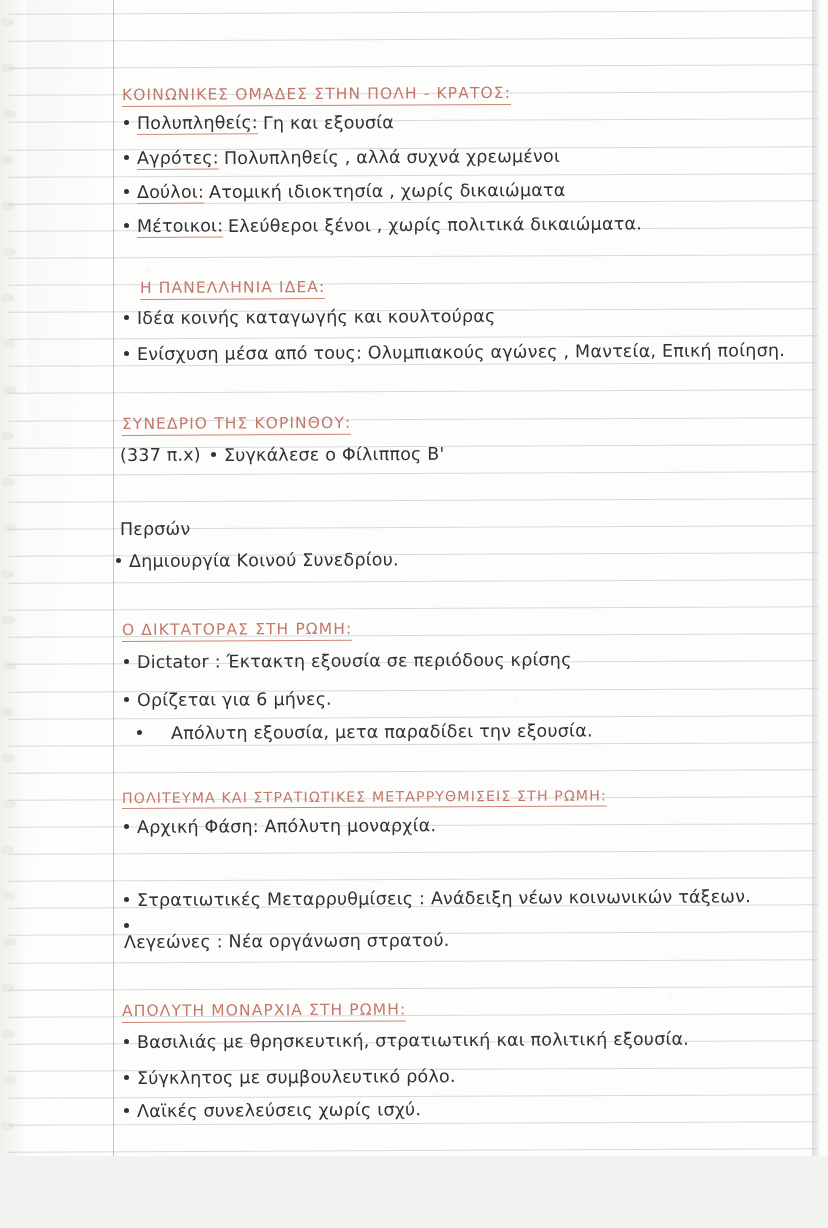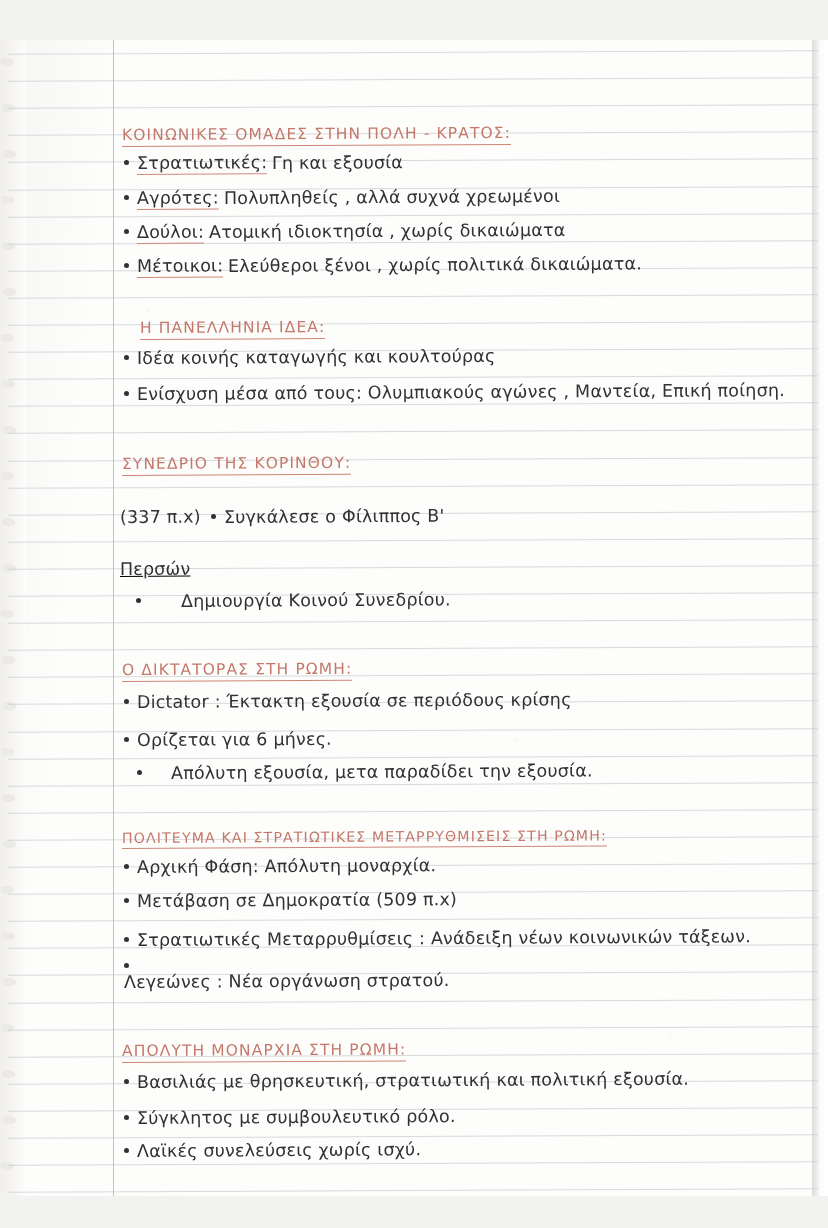--- a/index.html
+++ b/index.html
@@ -7,21 +7,20 @@
     padding: 0;
     background: #f2f2f0;
   }
   #page {
     position: relative;
     width: 828px;
     height: 1156px;
     overflow: hidden;
     background: #ffffff;
     font-family: "DejaVu Sans", sans-serif;
-    margin-top: 40px;
   }
 
   
   .paper-sheet {
     position: absolute;
     left: 0; top: 0;
     width: 818px;
     height: 1228px;
     background:
       linear-gradient(95deg, rgba(245,244,242,0.85) 0px, rgba(255,255,255,0) 120px),
@@ -221,21 +220,21 @@
       <div class="rule-line" style="top: 1204.4px; transform: rotate(-0.25deg);"></div>
     </div>
   <div class="margin-line"></div>
 
   <div class="ink-layer" id="ink-layer">
       <div class="line-row" style="top: 86px; left: 122px;">
         <span class="heading" style="font-size: 15.5px;">ΚΟΙΝΩΝΙΚΕΣ ΟΜΑΔΕΣ ΣΤΗΝ ΠΟΛΗ - ΚΡΑΤΟΣ:</span>
       </div>
       <div class="line-row" style="top: 113px; left: 124px;">
         <span class="bullet-dot"></span>
-        <span class="handwriting term">Στρατιωτικές:</span>
+        <span class="handwriting term">Πολυπληθείς:</span>
         <span class="handwriting rest">Γη και εξουσία</span>
       </div>
       <div class="line-row" style="top: 148px; left: 124px;">
         <span class="bullet-dot"></span>
         <span class="handwriting term">Αγρότες:</span>
         <span class="handwriting rest">Πολυπληθείς , αλλά συχνά χρεωμένοι</span>
       </div>
       <div class="line-row" style="top: 182px; left: 124px;">
         <span class="bullet-dot"></span>
         <span class="handwriting term">Δούλοι:</span>
@@ -253,29 +252,29 @@
         <span class="bullet-dot"></span>
         <span class="handwriting rest">Ιδέα κοινής καταγωγής και κουλτούρας</span>
       </div>
       <div class="line-row" style="top: 344px; left: 124px;">
         <span class="bullet-dot"></span>
         <span class="handwriting rest">Ενίσχυση μέσα από τους: Ολυμπιακούς αγώνες , Μαντεία, Επική ποίηση.</span>
       </div>
       <div class="line-row" style="top: 415px; left: 122px;">
         <span class="heading" style="font-size: 15.5px;">ΣΥΝΕΔΡΙΟ ΤΗΣ ΚΟΡΙΝΘΟΥ:</span>
       </div>
-      <div class="line-row" style="top: 467px; left: 120px;">
+      <div class="line-row" style="top: 445px; left: 120px;">
         <span class="handwriting">(337 π.x)</span>
         <span class="bullet-dot" style="margin-left: 10px;"></span>
         <span class="handwriting">Συγκάλεσε ο Φίλιππος Β'</span>
       </div>
-      <div class="line-row" style="top: 519px; left: 120px; text-decoration: underline;">
+      <div class="line-row" style="top: 519px; left: 120px;">
         <span class="handwriting cont">Περσών</span>
       </div>
-      <div class="line-row" style="top: 551px; left: 136px; gap: 32px;">
+      <div class="line-row" style="top: 551px; left: 116px;">
         <span class="bullet-dot"></span>
         <span class="handwriting rest">Δημιουργία Κοινού Συνεδρίου.</span>
       </div>
       <div class="line-row" style="top: 621px; left: 122px;">
         <span class="heading" style="font-size: 15.5px;">Ο ΔΙΚΤΑΤΟΡΑΣ ΣΤΗ ΡΩΜΗ:</span>
       </div>
       <div class="line-row" style="top: 652px; left: 124px;">
         <span class="bullet-dot"></span>
         <span class="handwriting rest">Dictator : Έκτακτη εξουσία σε περιόδους κρίσης</span>
       </div>
@@ -287,24 +286,20 @@
         <span class="bullet-dot"></span>
         <span class="handwriting rest">Απόλυτη εξουσία,  μετα παραδίδει την εξουσία.</span>
       </div>
       <div class="line-row" style="top: 790px; left: 122px;">
         <span class="heading" style="font-size: 14.2px;">ΠΟΛΙΤΕΥΜΑ ΚΑΙ ΣΤΡΑΤΙΩΤΙΚΕΣ ΜΕΤΑΡΡΥΘΜΙΣΕΙΣ ΣΤΗ ΡΩΜΗ:</span>
       </div>
       <div class="line-row" style="top: 817px; left: 124px;">
         <span class="bullet-dot"></span>
         <span class="handwriting rest">Αρχική Φάση: Απόλυτη μοναρχία.</span>
       </div>
-      <div class="line-row" style="top: 851px; left: 124px;">
-        <span class="bullet-dot"></span>
-        <span class="handwriting rest">Μετάβαση σε Δημοκρατία (509 π.x)</span>
-      </div>
       <div class="line-row" style="top: 890px; left: 124px;">
         <span class="bullet-dot"></span>
         <span class="handwriting rest">Στρατιωτικές Μεταρρυθμίσεις : Ανάδειξη νέων κοινωνικών τάξεων.</span>
       </div>
       <div class="line-row" style="top: 927px; left: 124px; flex-direction: column;">
         <span class="bullet-dot"></span>
         <span class="handwriting rest">Λεγεώνες : Νέα οργάνωση στρατού.</span>
       </div>
       <div class="line-row" style="top: 1032px; left: 124px;">
         <span class="bullet-dot"></span>

